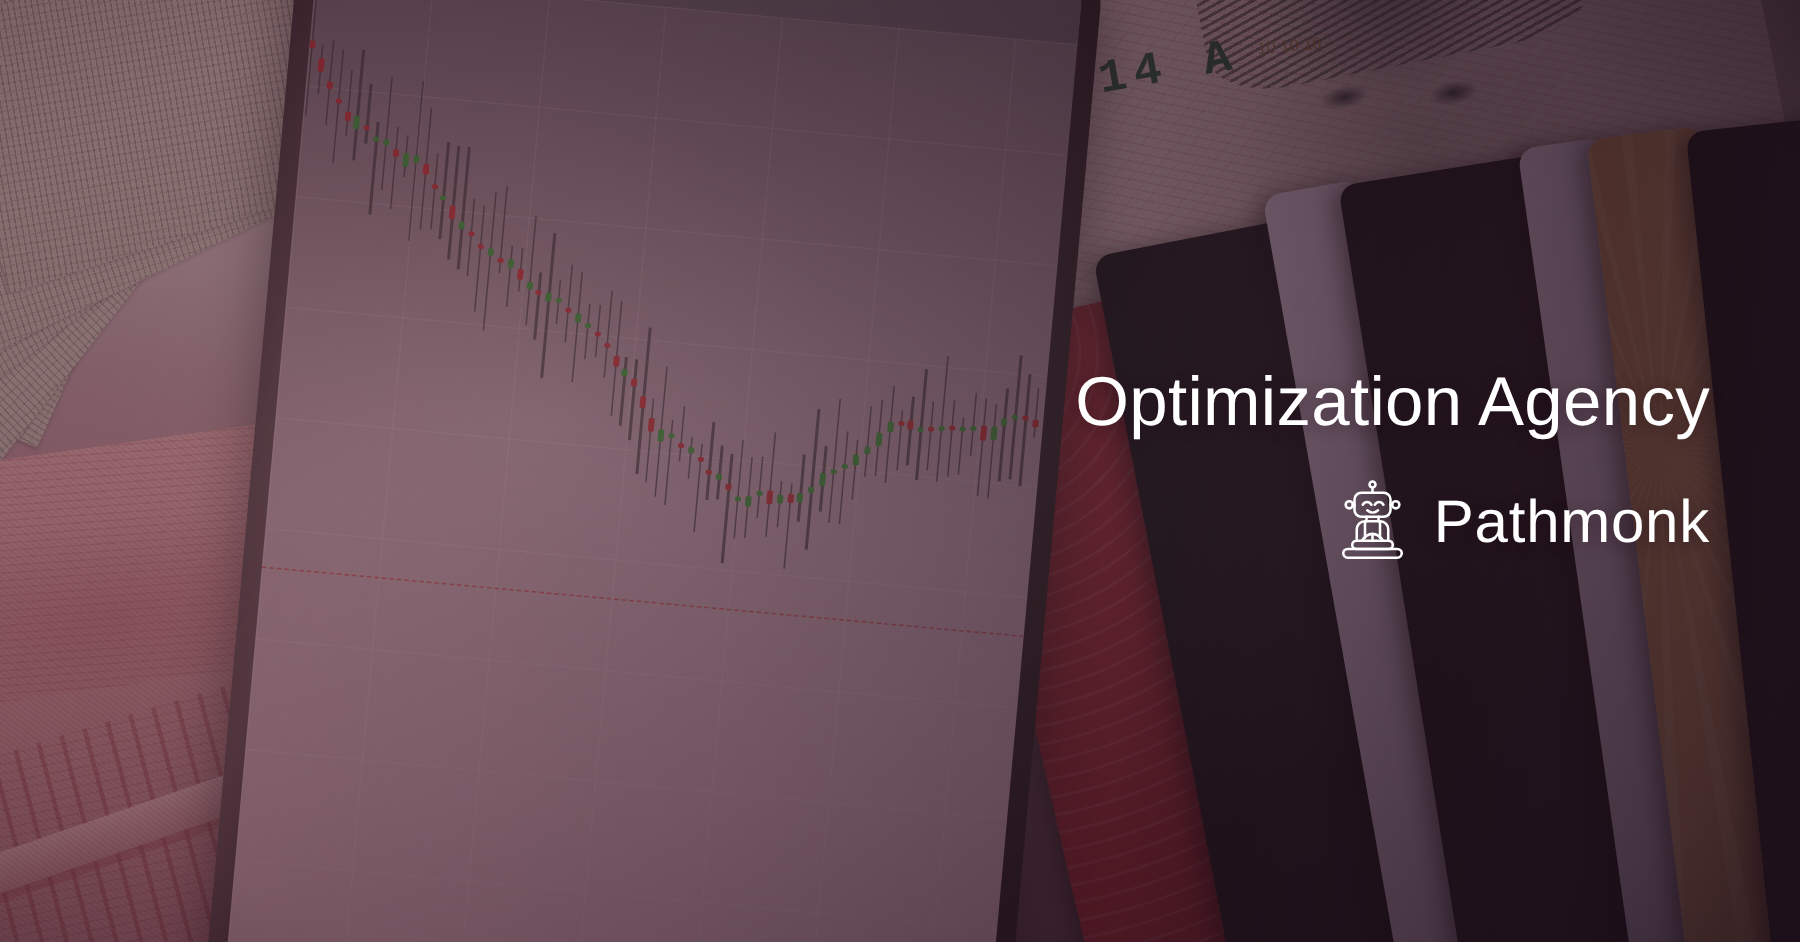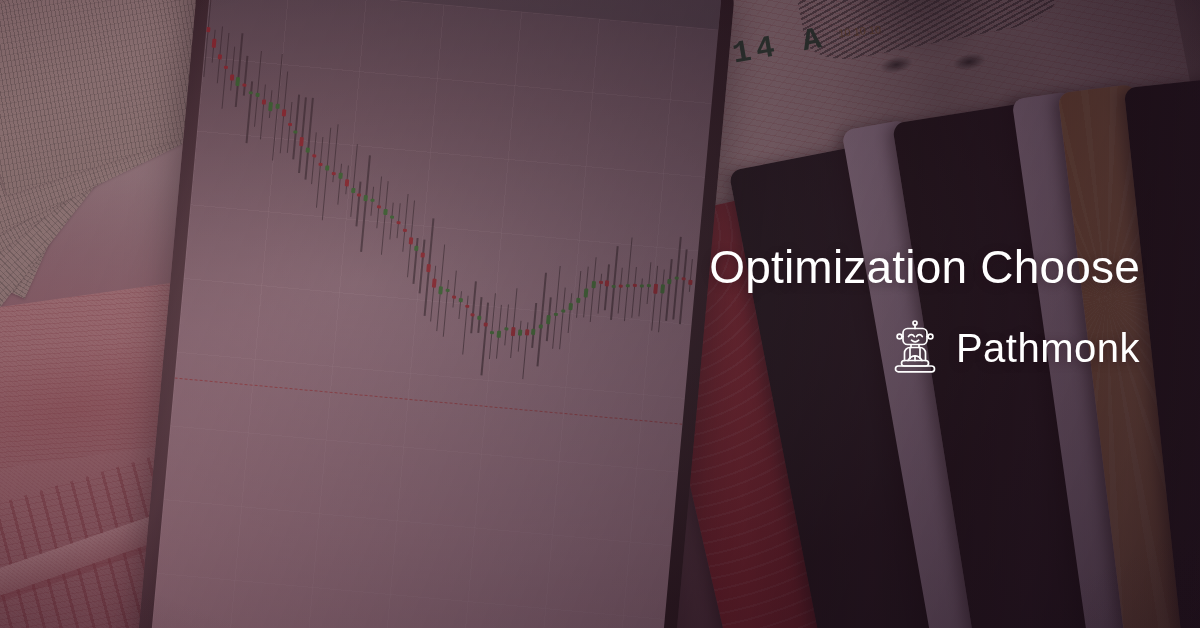--- a/index.html
+++ b/index.html
@@ -712,21 +712,21 @@
 
     </div>
   </div>
 
   <div class="layer" id="tint"></div>
   <div class="layer" id="tint2"></div>
   <div class="layer" id="vignette"></div>
 
   <div id="content">
     <h1 id="headline">
-      <span class="ln">Optimization Choose</span>
+      <span class="ln">Optimization Agency</span>
     </h1>
 
     <div id="brand">
       <svg id="brand-mark" viewBox="0 0 50 56" fill="none" stroke="#ffffff" stroke-width="1.7" stroke-linecap="round" stroke-linejoin="round">
         <circle cx="25" cy="3" r="2"></circle>
         <path d="M25 5v3.5"></path>
         <rect x="13" y="8.5" width="24" height="16" rx="4.5"></rect>
         <path d="M18.5 16.5c1.6-2.4 4.2-2.4 5.8 0"></path>
         <path d="M26.5 16.5c1.6-2.4 4.2-2.4 5.8 0"></path>
         <path d="M21.5 20.2c2.2 2 5 2 7.2 0"></path>

